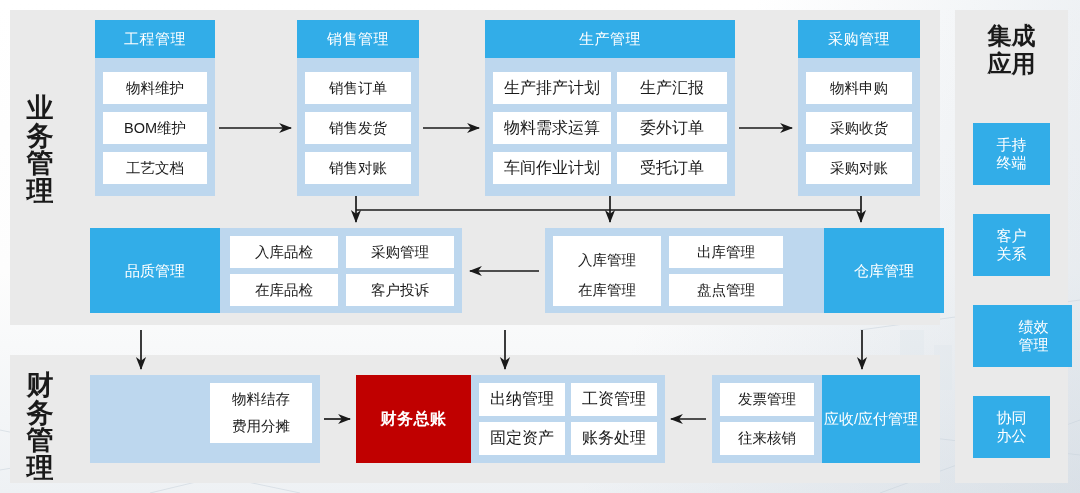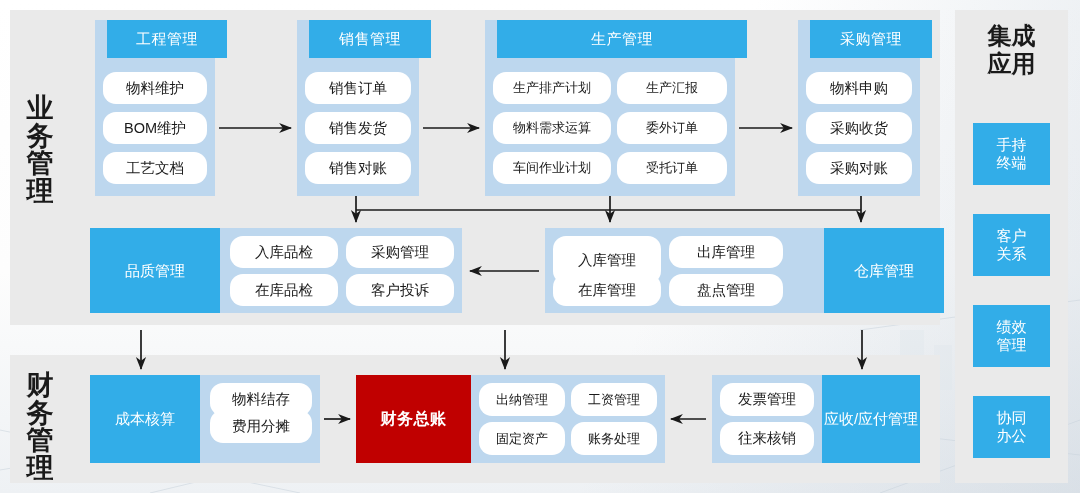--- a/index.html
+++ b/index.html
@@ -30,28 +30,28 @@
   }
   #title-business{top:95px;}
   #title-finance{top:372px;}
 
   
   .group{position:absolute;background:#bdd7ee;}
   .group-head{
     position:absolute;background:#32ade8;color:#fff;
     display:flex;align-items:center;justify-content:center;
     font-size:15px;font-weight:400;letter-spacing:.5px;
-    line-height:1.15;text-align:left;margin-left:12px;
+    line-height:1.15;text-align:left;
   }
   .cell{
     position:absolute;background:#ffffff;color:#1a1a1a;
     display:flex;align-items:center;justify-content:center;
-    font-size:14.5px;font-weight:400;white-space:nowrap;border-radius:13px;
-  }
-  .cell.sm{font-size:13px;}
+    font-size:14.5px;font-weight:400;white-space:nowrap;
+  }
+  .cell.sm{font-size:16px;}
 
   
   .redblock{
     position:absolute;background:#c00000;color:#ffffff;
     display:flex;align-items:center;justify-content:center;
     font-size:16px;font-weight:700;letter-spacing:.5px;
   }
   
   .blueblock{
     position:absolute;background:#32ade8;color:#ffffff;
@@ -137,21 +137,20 @@
   <div class="blueblock" style="left:800px;top:228px;width:120px;height:85px;margin-left:24px;">仓库管理</div>
   <div class="cell" style="left:553px;top:236px;width:108px;height:48px;">入库管理</div>
   <div class="cell" style="left:669px;top:236px;width:114px;height:32px;">出库管理</div>
   <div class="cell" style="left:553px;top:274px;width:108px;height:32px;">在库管理</div>
   <div class="cell" style="left:669px;top:274px;width:114px;height:32px;">盘点管理</div>
 
   <div class="panel" id="panel-finance"></div>
   <div class="panel-title" id="title-finance">财务管理</div>
 
   <div class="group" style="left:90px;top:375px;width:230px;height:88px;"></div>
-  <div class="blueblock" style="left:90px;top:375px;width:110px;height:88px;">成本核算</div>
   <div class="cell" style="left:210px;top:383px;width:102px;height:33px;">物料结存</div>
   <div class="cell" style="left:210px;top:410px;width:102px;height:33px;">费用分摊</div>
 
   <div class="redblock" style="left:356px;top:375px;width:115px;height:88px;">财务总账</div>
 
   <div class="group" style="left:471px;top:375px;width:194px;height:88px;"></div>
   <div class="cell sm" style="left:479px;top:383px;width:86px;height:33px;">出纳管理</div>
   <div class="cell sm" style="left:571px;top:383px;width:86px;height:33px;">工资管理</div>
   <div class="cell sm" style="left:479px;top:422px;width:86px;height:33px;">固定资产</div>
   <div class="cell sm" style="left:571px;top:422px;width:86px;height:33px;">账务处理</div>
@@ -175,21 +174,21 @@
       <div>手持</div>
       <div>终端</div>
     </div>
   </div>
   <div class="app-tile" style="top:214px;">
     <div>
       <div>客户</div>
       <div>关系</div>
     </div>
   </div>
-  <div class="app-tile" style="top:305px;">
+  <div class="app-tile" style="top:305px;padding-left:22px;">
     <div>
       <div>绩效</div>
       <div>管理</div>
     </div>
   </div>
   <div class="app-tile" style="top:396px;">
     <div>
       <div>协同</div>
       <div>办公</div>
     </div>

